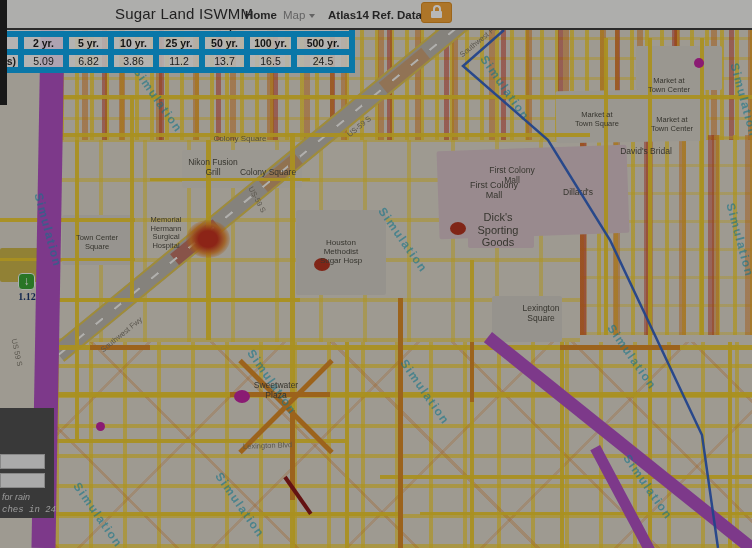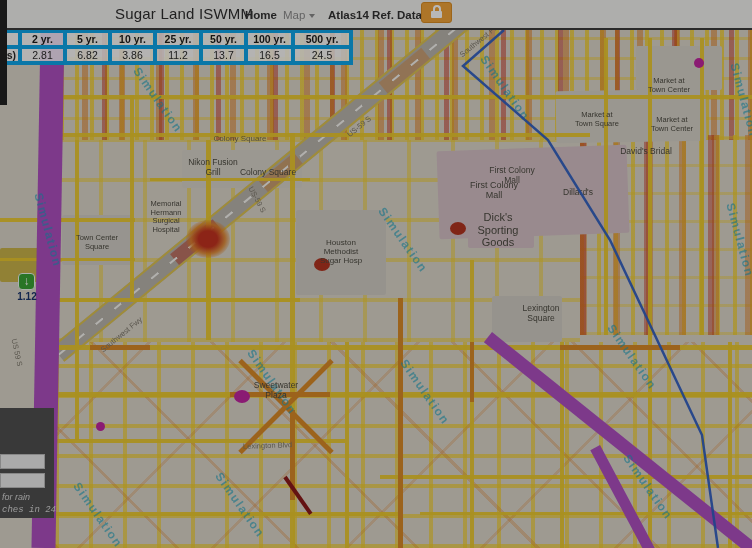--- a/index.html
+++ b/index.html
@@ -64,27 +64,27 @@
     color:rgba(26,160,190,.6); white-space:nowrap; transform-origin:center; }
   .place-label { position:absolute; z-index:6; color:#4d4b42; text-align:center;
     white-space:pre-line; line-height:1.15; transform:translate(-50%,-50%); }
   .road-label { position:absolute; z-index:6; color:#7d786c; font-size:7.5px; white-space:nowrap; }
   #bluepath { position:absolute; left:0; top:0; z-index:7; }
 
   #marker { position:absolute; left:18px; top:243px; width:17px; height:17px; z-index:8;
     background:#3aa335; border:1px solid #eef5ee; border-radius:4px; color:#fff; text-align:center;
     font-size:12px; font-weight:700; line-height:15px; cursor:pointer; }
   #marker-value { position:absolute; left:8px; top:261px; width:38px; z-index:8; text-align:center;
-    color:#1a346b; font-size:10px; font-weight:700; }
+    color:#1a346b; font-size:10px; font-weight:700;font-family:Liberation Serif, serif; }
 
   
   #rain-table { position:absolute; left:-44px; top:13px; z-index:20; border-collapse:collapse;
     table-layout:fixed; background:rgba(255,255,255,.84); font-size:10.5px; color:#1c1c1c;
     border:2px solid #2a2a2a; }
-  #rain-table td { border:4px solid #0ea5e9; text-align:center; padding:0 2px; height:15px; }
+  #rain-table td { border:6px solid #0ea5e9; text-align:center; padding:0 2px; height:15px; }
   #rain-table .t-title { font-weight:700; text-align:center; font-size:10.5px; }
   #rain-table .t-col { font-weight:700; }
   #rain-table .t-vals td { height:16px; color:#2b2b2b; }
   #rain-table .t-rowlabel { text-align:right; font-weight:700; }
 
   
   #panel { position:absolute; left:0; top:408px; width:54px; height:110px; background:#4f4f4f; z-index:20; }
   .panel-input { position:absolute; left:0; width:45px; height:15px; background:#ececec; border:1px solid #bbb; }
   #panel-input-1 { top:46px; }
   #panel-input-2 { top:65px; }
@@ -186,21 +186,21 @@
         <div class="wm" style="left: 505px; top: 58px; transform: translate(-50%, -50%) rotate(55deg);">Simulation</div>
         <div class="wm" style="left: 744px; top: 70px; transform: translate(-50%, -50%) rotate(75deg);">Simulation</div>
         <div class="wm" style="left: 240px; top: 475px; transform: translate(-50%, -50%) rotate(55deg);">Simulation</div>
         <div class="wm" style="left: 740px; top: 210px; transform: translate(-50%, -50%) rotate(75deg);">Simulation</div>
       </div>
     <div id="labels">
         <div class="place-label" style="left: 213px; top: 138px; font-size: 8.5px;">Nikon Fusion
 Grill</div>
         <div class="place-label" style="left: 268px; top: 143px; font-size: 8.5px;">Colony Square</div>
         <div class="place-label" style="left: 240px; top: 109px; font-size: 8px; opacity: 0.75;">Colony Square</div>
-        <div class="place-label" style="left: 166px; top: 187px; font-size: 7.5px;">Memorial
+        <div class="place-label" style="left: 166px; top: 203px; font-size: 7.5px;">Memorial
 Hermann
 Surgical
 Hospital</div>
         <div class="place-label" style="left: 97px; top: 213px; font-size: 7.5px;">Town Center
 Square</div>
         <div class="place-label" style="left: 341px; top: 222px; font-size: 8px;">Houston
 Methodist
 Sugar Hosp</div>
         <div class="place-label" style="left: 512px; top: 146px; font-size: 8.5px;">First Colony
 Mall</div>
@@ -249,21 +249,21 @@
           <td class="t-col" style="width: 45px;">2 yr.</td>
           <td class="t-col" style="width: 45px;">5 yr.</td>
           <td class="t-col" style="width: 45px;">10 yr.</td>
           <td class="t-col" style="width: 46px;">25 yr.</td>
           <td class="t-col" style="width: 45px; margin-left: 23px;">50 yr.</td>
           <td class="t-col" style="width: 47px; margin-left: 12px;">100 yr.</td>
           <td class="t-col" style="width: 58px;">500 yr.</td>
         </tr>
     <tr class="t-vals" id="rt-vals">
           <td class="t-rowlabel">(inches)</td>
-          <td>2.81</td>
+          <td>5.09</td>
           <td>6.82</td>
           <td>3.86</td>
           <td>11.2</td>
           <td>13.7</td>
           <td>16.5</td>
           <td>24.5</td>
         </tr>
   </tbody>
     </table>
 

